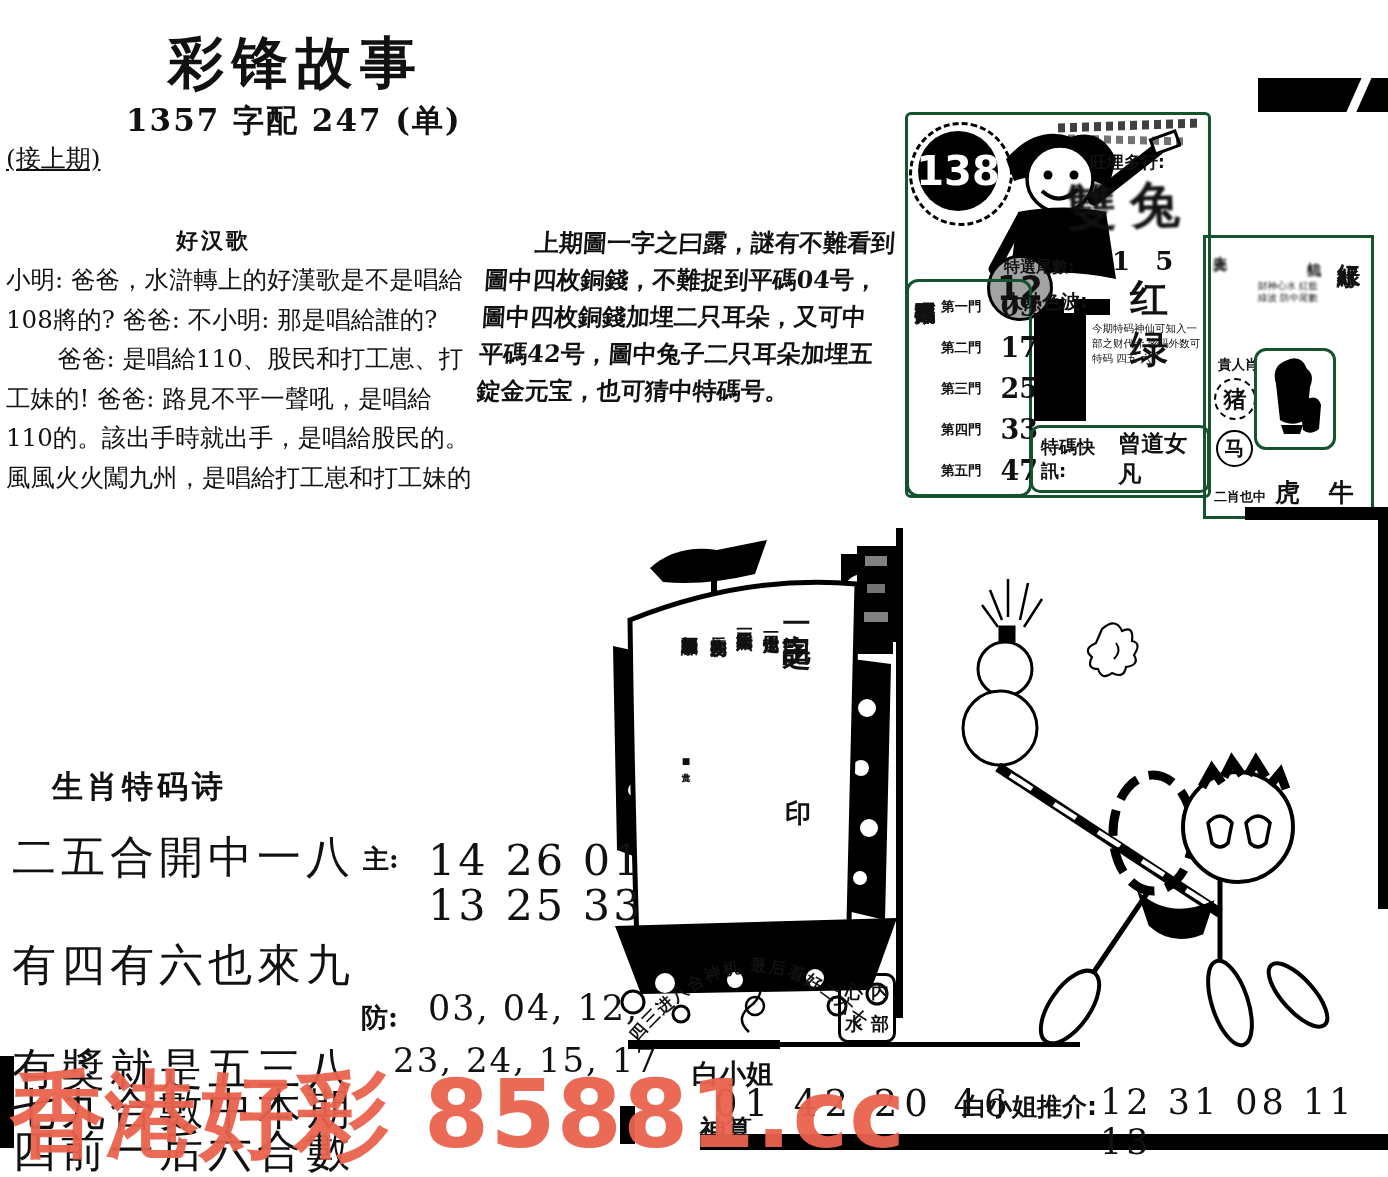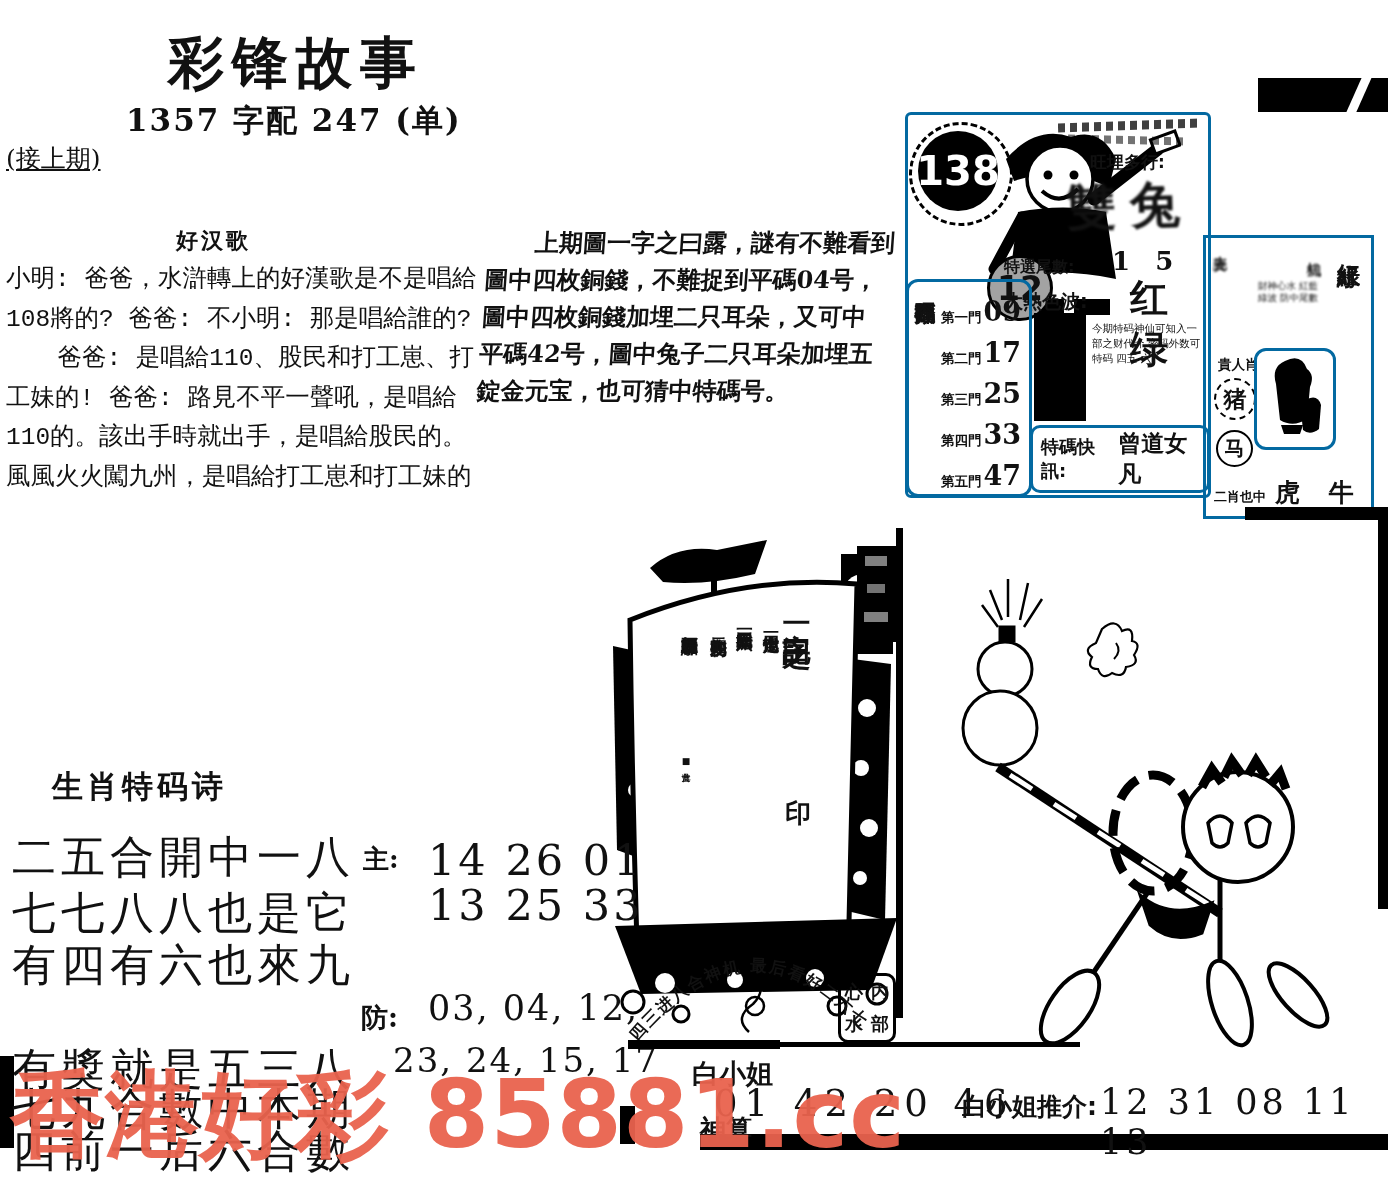--- a/index.html
+++ b/index.html
@@ -4,45 +4,45 @@
 <style>
   html,body{margin:0;padding:0;background:#888;}
   .page{position:relative;width:1388px;height:1177px;background:#ffffff;overflow:hidden;
         font-family:"DejaVu Sans",sans-serif;color:#111;}
   .abs{position:absolute;}
   .b{font-weight:bold;}
   .ser{font-family:"DejaVu Serif",serif;}
   .vert{writing-mode:vertical-rl;text-orientation:upright;}
   .blur03{filter:blur(.3px);} .blur05{filter:blur(.5px);} .blur07{filter:blur(.7px);}
   .blur1{filter:blur(1px);} .blur13{filter:blur(1.3px);}
-  .box{border:3px solid #0369a1;}
+  .box{border:3px solid #14532d;}
   .rnd{border-radius:12px;}
   .black{background:#000;}
   .noise-strip{background:repeating-linear-gradient(90deg,#000 0 7px,transparent 7px 12px);opacity:.75;}
-  .door-row{display:flex;align-items:flex-end;gap:2px;height:41px;}
+  .door-row{display:flex;align-items:center;gap:19px;height:41px;}
   .door-label{font-size:13.5px;font-weight:bold;white-space:nowrap;}
   .door-value{font-size:27px;font-weight:bold;font-family:"DejaVu Serif",serif;}
   .stamp-grid{display:grid;grid-template-columns:1fr 1fr;place-items:center;
               width:100%;height:100%;font-size:18px;font-weight:bold;}
   .watermark{color:#e9634e;font-size:94px;font-weight:bold;white-space:nowrap;
              letter-spacing:1px;z-index:40;opacity:.95;}
   .poemline{font-size:44px;letter-spacing:5px;white-space:nowrap;font-family:"DejaVu Serif",serif;}
   .calli{transform:skewX(-4deg);}
 </style>
 </head>
 <body>
 
 <div class="page">
 
   <div class="abs b" style="left:168px;top:26px;font-size:56px;letter-spacing:8px;">彩锋故事</div>
   <div class="abs b ser" style="left:126px;top:100px;font-size:31px;letter-spacing:2px;">1357 字配 247 (单)</div>
   <div class="abs ser" style="left:6px;top:142px;font-size:25px;text-decoration:underline;">(接上期)</div>
 
   <div class="abs b blur03" style="left:176px;top:226px;font-size:22px;letter-spacing:3px;">好汉歌</div>
-  <div class="abs ser" style="left:6px;top:260px;width:478px;font-size:24.5px;line-height:39.5px;font-family:Liberation Mono, monospace;">
+  <div class="abs ser" style="left:6px;top:260px;width:478px;font-size:24.5px;line-height:39.5px;">
     <div>小明: 爸爸，水滸轉上的好漢歌是不是唱給</div>
     <div>108將的? 爸爸: 不小明: 那是唱給誰的?</div>
     <div style="text-indent:2.1em;">爸爸: 是唱給110、股民和打工崽、打</div>
     <div>工妹的! 爸爸: 路見不平一聲吼，是唱給</div>
     <div>110的。該出手時就出手，是唱給股民的。</div>
     <div>風風火火闖九州，是唱給打工崽和打工妹的</div>
   </div>
 
   <div class="abs ser b calli" style="left:482px;top:224px;width:412px;font-size:24px;line-height:37px;">
     <div style="text-indent:2em;">上期圖一字之曰露，謎有不難看到</div>
@@ -259,21 +259,20 @@
       <ellipse cx="150" cy="442" rx="20" ry="42" transform="rotate(35 150 442)" stroke-width="4" fill="#fff"></ellipse>
       <ellipse cx="310" cy="438" rx="18" ry="44" transform="rotate(-18 310 438)" stroke-width="4" fill="#fff"></ellipse>
       <ellipse cx="378" cy="430" rx="16" ry="40" transform="rotate(-42 378 430)" stroke-width="4" fill="#fff"></ellipse>
       <path d="M220,330 q30,26 72,8 l-10,30 q-30,12 -52,-8 z" fill="#000"></path>
     </g>
   </svg>
 
   <div class="abs b blur03" style="left:52px;top:766px;font-size:31px;letter-spacing:4px;">生肖特码诗</div>
 
   <div class="abs poemline" style="left:12px;top:828px;">二五合開中一八</div>
-  <div class="abs poemline" style="left:12px;top:884px;">七七八八也是它</div>
   <div class="abs poemline" style="left:12px;top:936px;">有四有六也來九</div>
   <div class="abs poemline" style="left:12px;top:1040px;">有獎就是五三八</div>
   <div class="abs poemline" style="left:12px;top:1080px;z-index:4;">七九合數中本期</div>
   <div class="abs poemline" style="left:12px;top:1122px;z-index:4;">四前一后六合數</div>
 
   <div class="abs b ser" style="left:363px;top:842px;font-size:26px;">主:</div>
   <div class="abs ser" style="left:428px;top:810px;font-size:43px;letter-spacing:3px;margin-top:25px;">14 26 01</div>
   <div class="abs ser" style="left:428px;top:880px;font-size:43px;letter-spacing:3px;">13 25 33</div>
   <div class="abs b ser" style="left:361px;top:1000px;font-size:27px;">防:</div>
   <div class="abs ser" style="left:428px;top:988px;font-size:35px;letter-spacing:2px;">03, 04, 12,</div>

